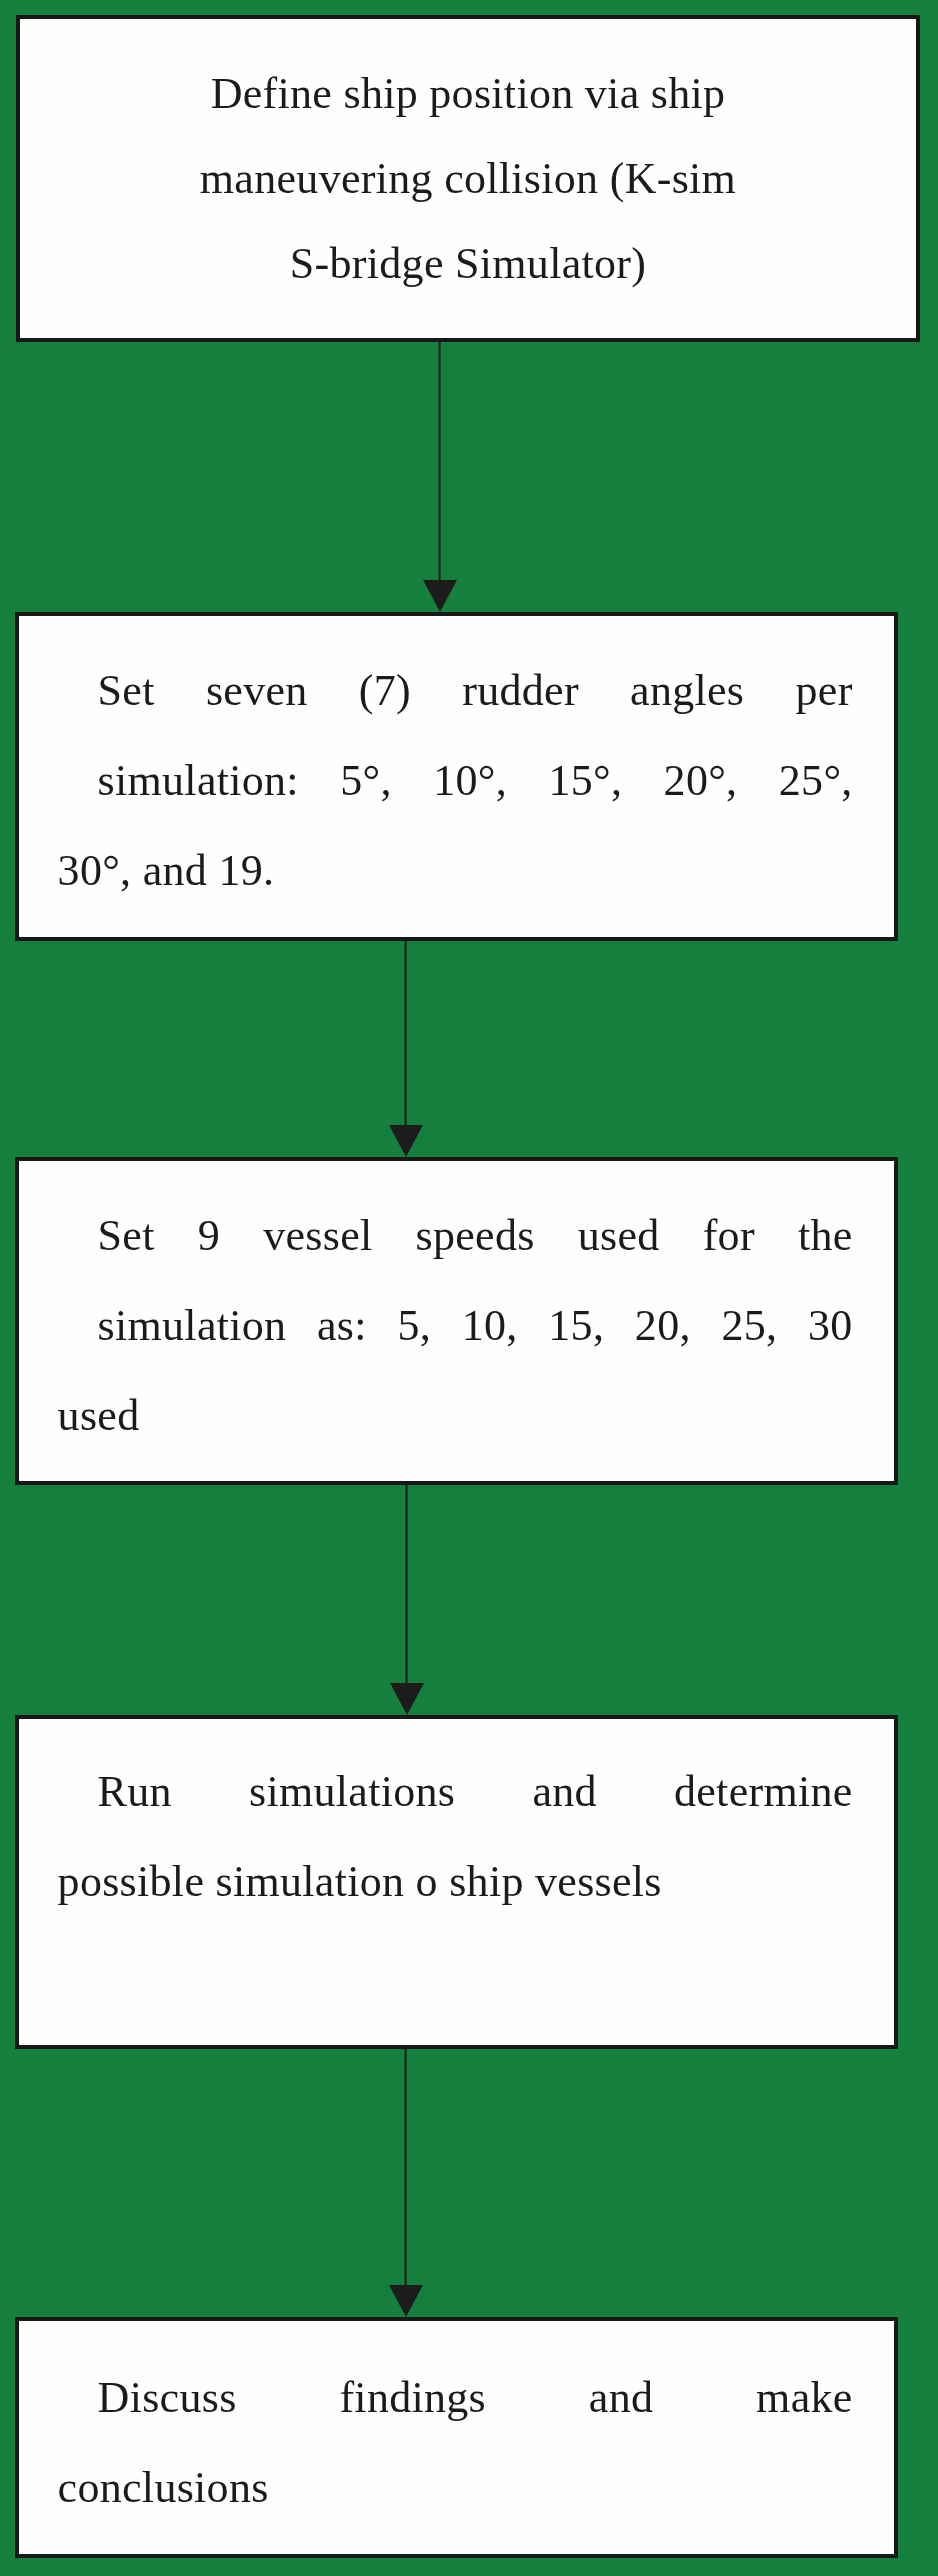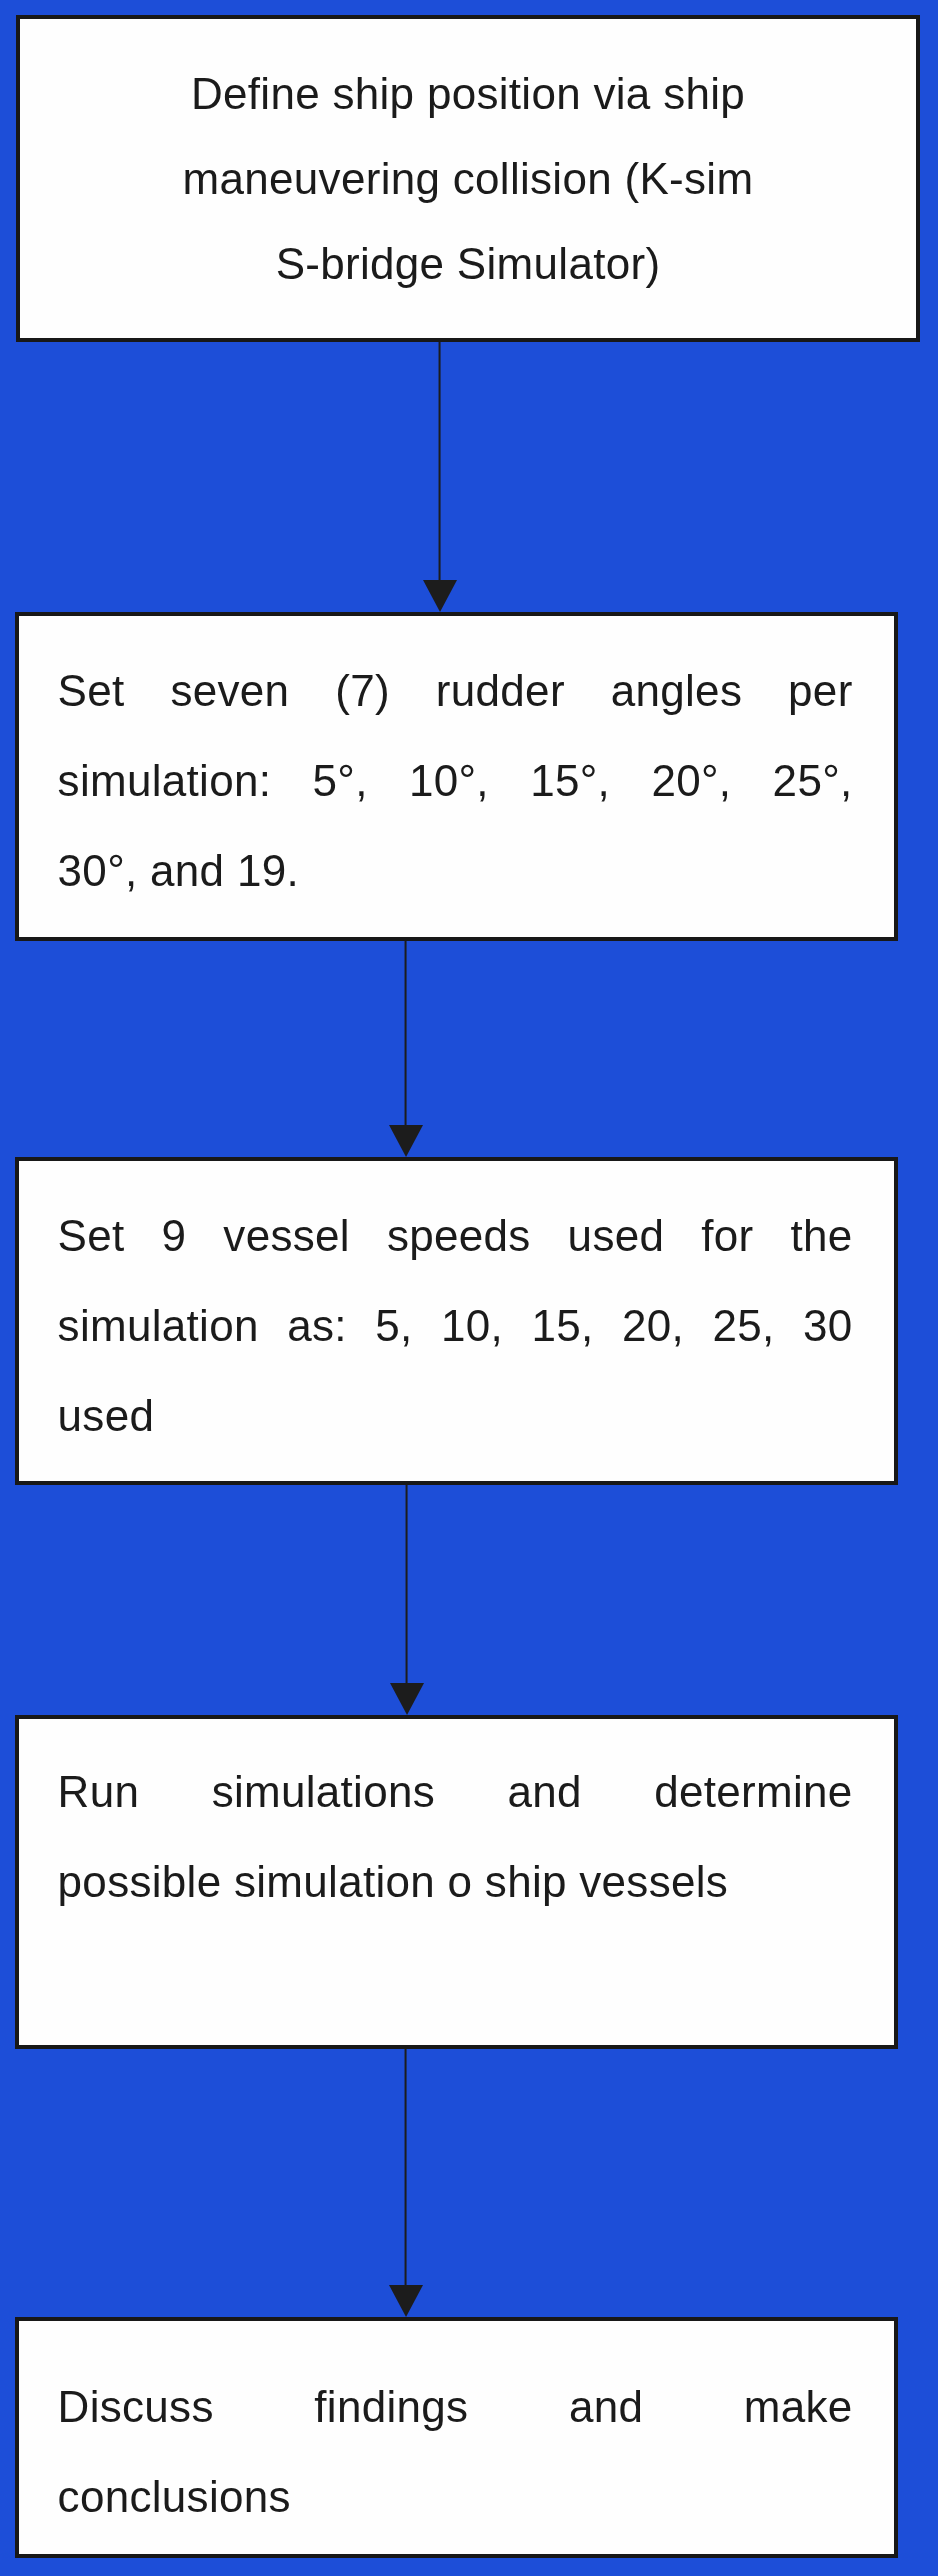--- a/index.html
+++ b/index.html
@@ -4,60 +4,61 @@
 <style>
   html, body {
     margin: 0;
     padding: 0;
     background: #fdfdfd;
   }
   .canvas {
     position: relative;
     width: 939px;
     height: 2576px;
-    background: #1d4ed8;
-    font-family: Liberation Sans, sans-serif;
+    background: #15803d;
+    font-family: Liberation Serif, serif;
     color: #1b1b1b;
   }
   .box {
     position: absolute;
     box-sizing: border-box;
     border: 4.1px solid #181818;
     background: #fefefe;
     font-size: 44px;
     line-height: 90px;
     letter-spacing: 0.3px;
   }
   .box .bline {
     white-space: nowrap;
   }
   
   .box .jl {
     white-space: normal;
     text-align: justify;
     text-align-last: justify;
+    margin-left: 40px;
   }
   
   .box .ll {
     text-align: left;
   }
   
   .box .cl {
     text-align: center;
   }
   .box1 {
     left: 16px; top: 14.6px; width: 904px; height: 327px;
     display: flex; flex-direction: column; justify-content: center;
     line-height: 85px;
     padding: 0 23.4px;
   }
   .box2 { left: 14.6px; top: 612px; width: 883px; height: 329px; padding: 30px 41px 0 39px; }
   .box3 { left: 14.6px; top: 1157px; width: 883px; height: 328px; padding: 30px 41px 0 39px; }
   .box4 { left: 14.6px; top: 1715px; width: 883px; height: 334px; padding: 28px 41px 9px 39px; }
-  .box5 { left: 14.6px; top: 2317px; width: 883px; height: 241px; padding: 41px 41px 0 39px; }
+  .box5 { left: 14.6px; top: 2317px; width: 883px; height: 241px; padding: 32px 41px 0 39px; }
 
   .arrow {
     position: absolute;
     width: 35px;
   }
   .arrow .shaft {
     position: absolute;
     top: 0;
     left: 50%;
     transform: translateX(-50%);

